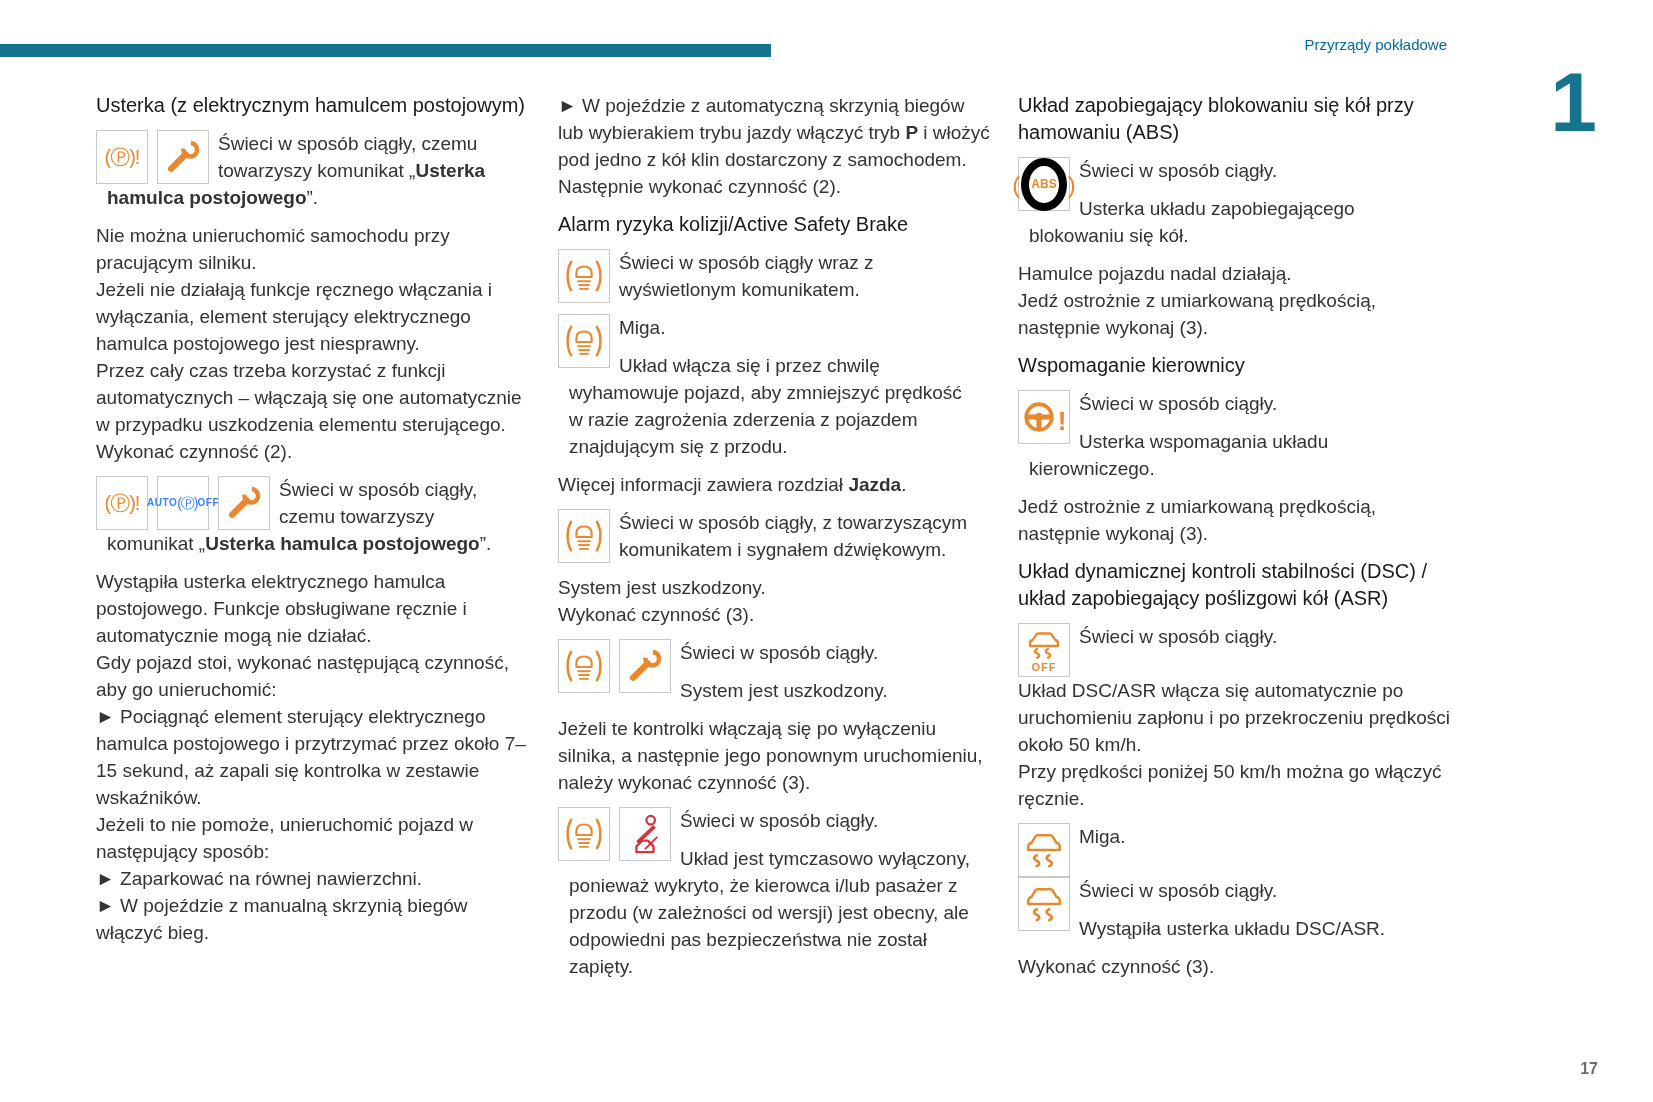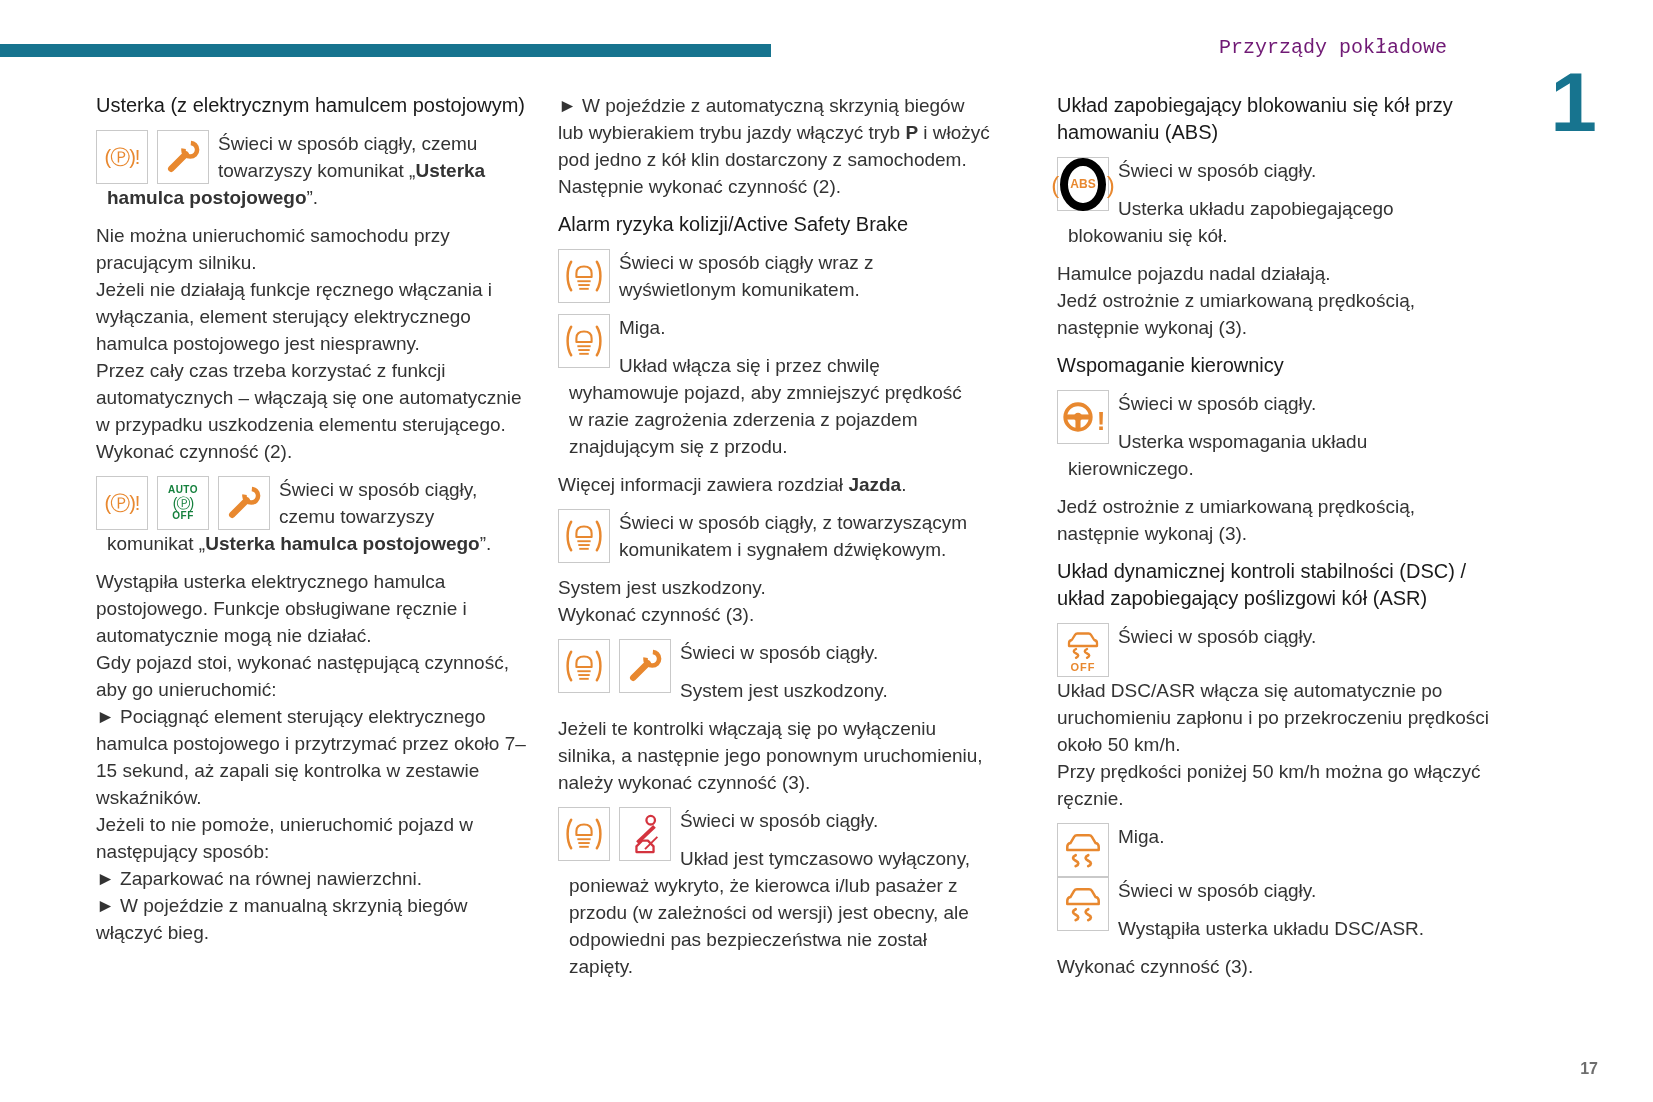--- a/index.html
+++ b/index.html
@@ -1,39 +1,39 @@
 <!DOCTYPE html>
 <html><head>
 <meta charset="utf-8">
 <style>
   html,body{margin:0;padding:0;background:#fff;}
   .page{position:relative;width:1653px;height:1102px;background:#fff;overflow:hidden;
         font-family:"Liberation Sans","DejaVu Sans",sans-serif;color:#333;}
   .topbar{position:absolute;left:0;top:44px;width:771px;height:13px;background:#17748f;}
-  .section-label{position:absolute;top:36px;right:206px;font-size:20px;color:#701a75;font-family:Liberation Mono, monospace;}
+  .section-label{position:absolute;top:36px;right:206px;font-size:15px;color:#0369a1;}
   .chapter-num{position:absolute;top:60px;right:56px;font-size:84px;font-weight:bold;
                color:#17748f;line-height:1;}
   .page-num{position:absolute;right:55px;bottom:24px;font-size:16px;font-weight:bold;color:#6e6e6e;}
 
   .col{position:absolute;top:92px;font-size:19px;line-height:27px;}
   #col1{left:96px;width:436px}
   #col2{left:558px;width:432px}
-  #col3{left:1057px;width:436px}
+  #col3{left:1018px;width:436px}
 
   .col h3{font-size:20px;line-height:27px;font-weight:normal;color:#1a1a1a;margin:11px 0 1px;clear:both;}
   .col > :first-child{margin-top:0;}
   .para{margin:0;clear:both;}
   .entry{clear:both;}
   .entry .etext{margin:11px;}
 
   .iconbox{float:left;width:50px;height:52px;border:1px solid #c9c9c9;margin-right:9px;
            display:flex;align-items:center;justify-content:center;background:#fff;}
   .orange{color:#e8882f;}
   .park-glyph{font-size:20px;letter-spacing:-1px;white-space:nowrap;}
-  .auto-stack{display:flex;flex-direction:column;align-items:center;line-height:1;color:#15803d;justify-content:center;}
+  .auto-stack{display:flex;align-items:center;line-height:1;color:#3b82f6;justify-content:center;}
   .auto-stack .sm{font-size:10px;font-weight:bold;letter-spacing:.5px;}
   .auto-stack .md{font-size:14px;margin:1px 0;letter-spacing:-1px;}
   .abs-wrap{display:flex;align-items:center;color:#e8882f;}
   .abs-paren{font-size:24px;}
   .abs-pill{border:8px solid #000000;border-radius:50%;font-size:12px;font-weight:bold;
             padding:5px 2px;margin:0 1px;}
   .steer-wrap{display:flex;align-items:flex-end;}
   .steer-excl{color:#e8882f;font-size:26px;font-weight:bold;line-height:1;margin-left:2px;}
   svg{display:block;}
 </style>

